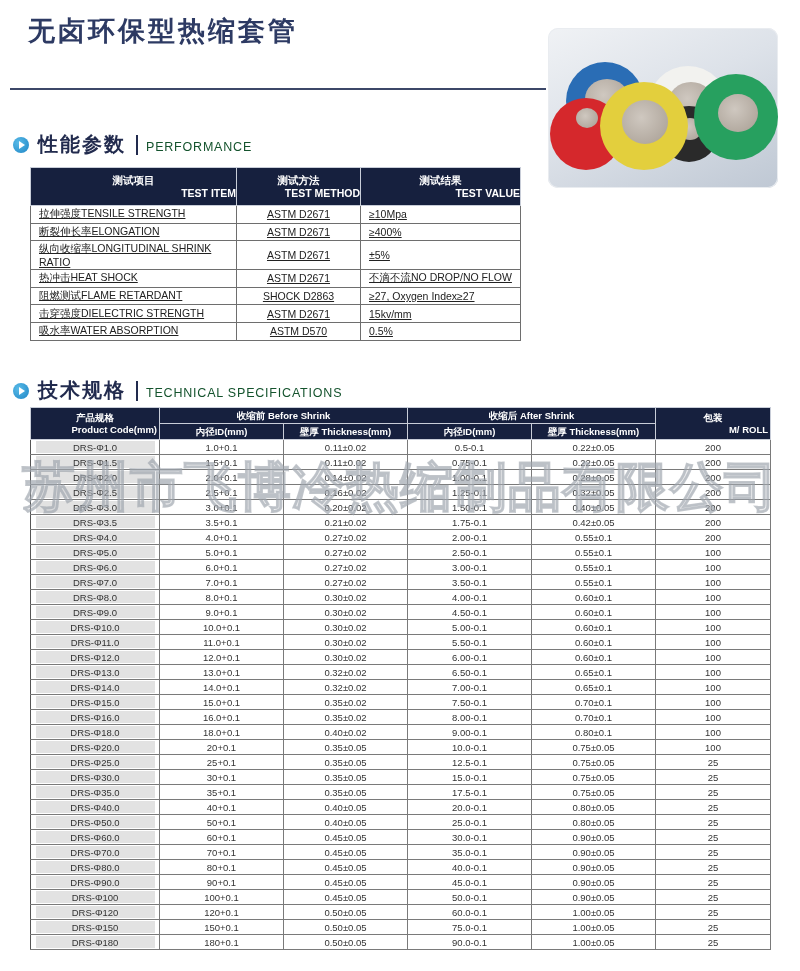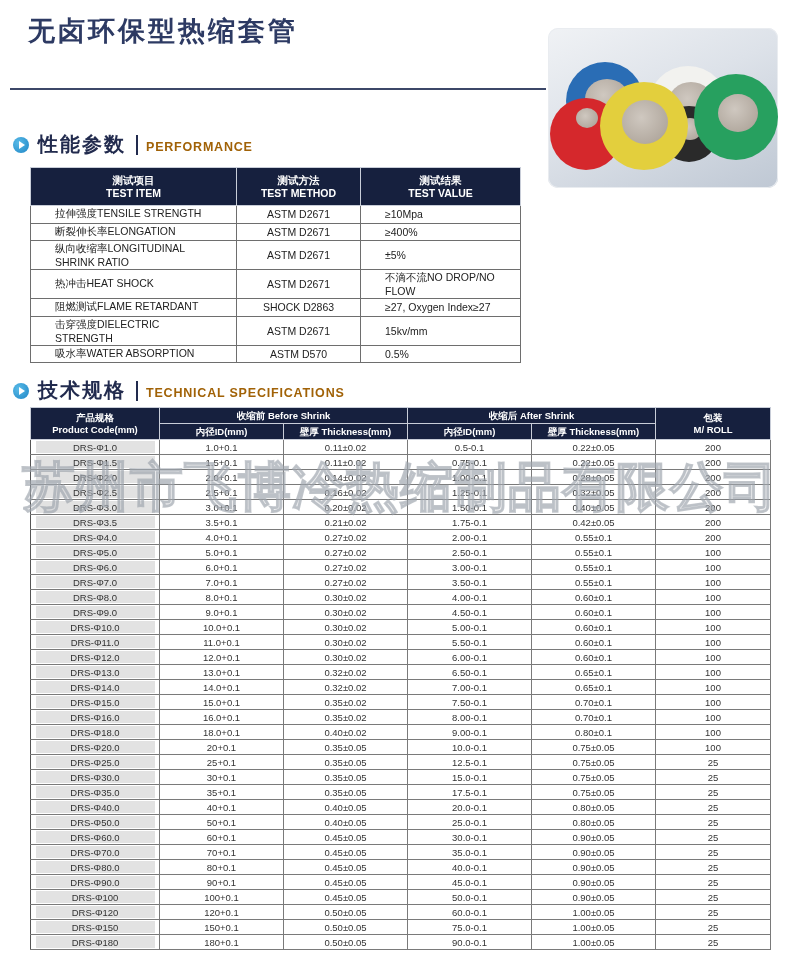--- a/index.html
+++ b/index.html
@@ -59,39 +59,39 @@
     display:flex; align-items:center; justify-content:center;
     margin-right:9px; flex:0 0 auto;
   }
   .section-heading .bullet .arrow {
     width:0; height:0; border-left:6px solid #ffffff;
     border-top:4px solid transparent; border-bottom:4px solid transparent;
     margin-left:2px;
   }
   .section-heading .cn { font-size:20px; font-weight:bold; color:#222b4e; letter-spacing:2px; }
   .section-heading .pipe { width:2px; height:20px; background:#222b4e; margin:0 8px 0 10px; }
-  .section-heading .en { font-size:12.5px; font-weight:bold; color:#a16207; letter-spacing:0.8px; padding-top:4px; }
+  .section-heading .en { font-size:12.5px; font-weight:normal; color:#14532d; letter-spacing:0.8px; padding-top:4px; }
   #perf-heading { top:131px; }
   #spec-heading { top:377px; }
 
   
   table { border-collapse:collapse; table-layout:fixed; background:#fff; }
   thead th {
     background:#16203e; color:#ffffff; font-weight:bold;
     border:1px solid #c8cdd8; vertical-align:middle;
   }
   thead th .h-cn { display:block; }
-  thead th .h-en { display:block; }
+  thead th .h-en { display:block;text-align:right; }
 
   
   #perf-table { position:absolute; left:30px; top:167px; width:490px; }
   #perf-table thead th { font-size:10.5px; line-height:13px; height:38px; }
   #perf-table tbody td {
-    font-size:10.5px; color:#222; height:17.6px; padding:1px 24px;
-    border:1px solid #6e6e6e; background:#fff; text-align:left;
+    font-size:10.5px; color:#222; height:17.6px; padding:1px 8px;
+    border:1px solid #6e6e6e; background:#fff; text-align:left;text-decoration:underline;
   }
   #perf-table tbody td:nth-child(2) { text-align:center; }
 
   
   #spec-table { position:absolute; left:30px; top:407px; width:740px; z-index:1; }
   #spec-table thead th { font-size:9.5px; line-height:11px; height:16px; padding:1px 2px; }
   #spec-table thead th.two-line { line-height:12px; }
   #spec-table tbody td {
     font-size:9.5px; color:#333; height:13.85px; padding:0 4px;
     border:1px solid #7a7a7a; background:#fff; text-align:center;

